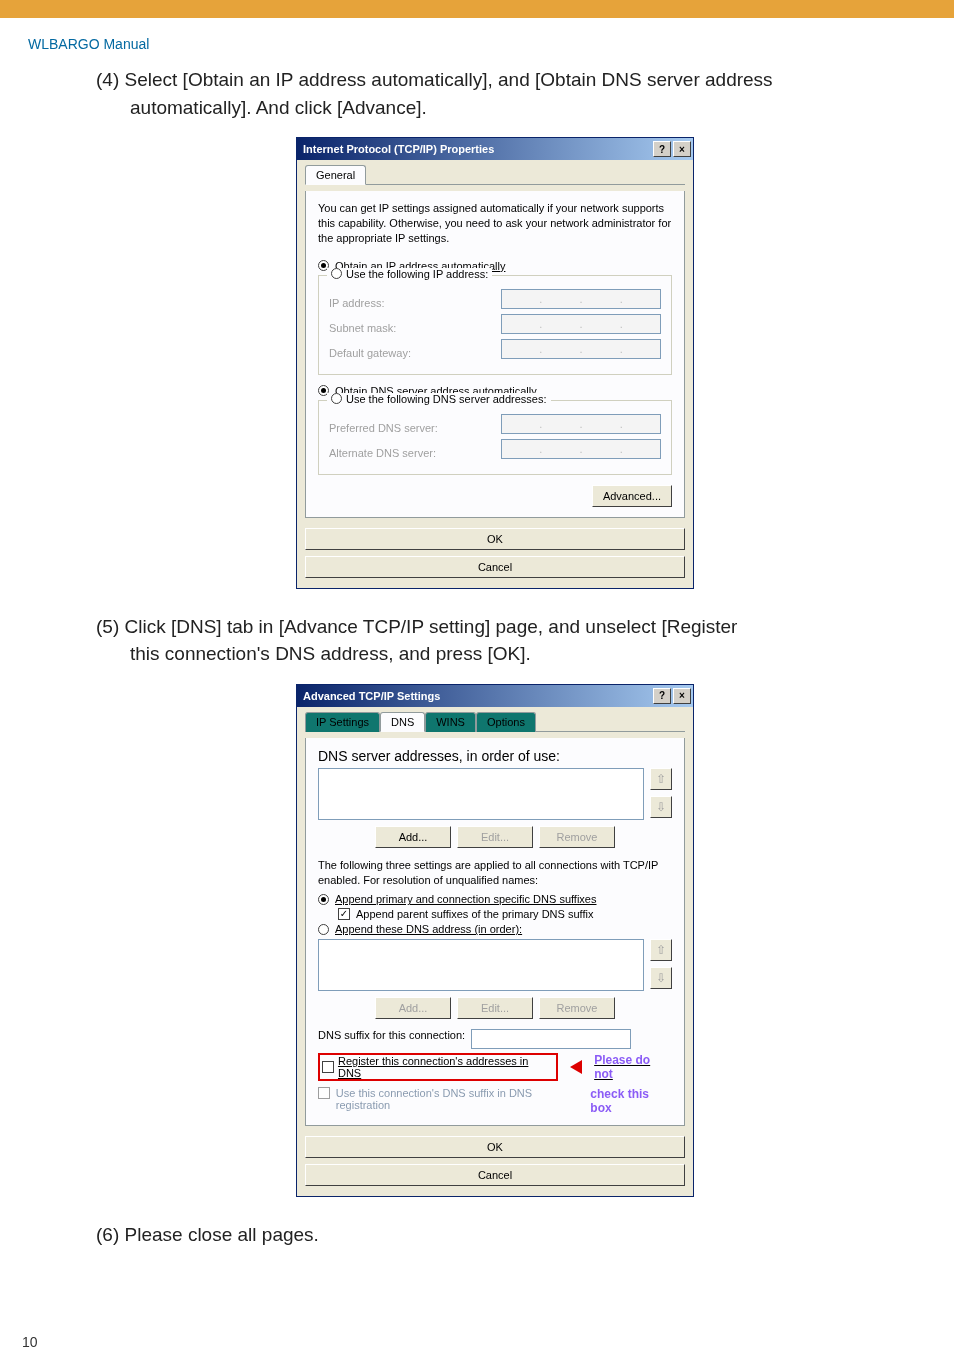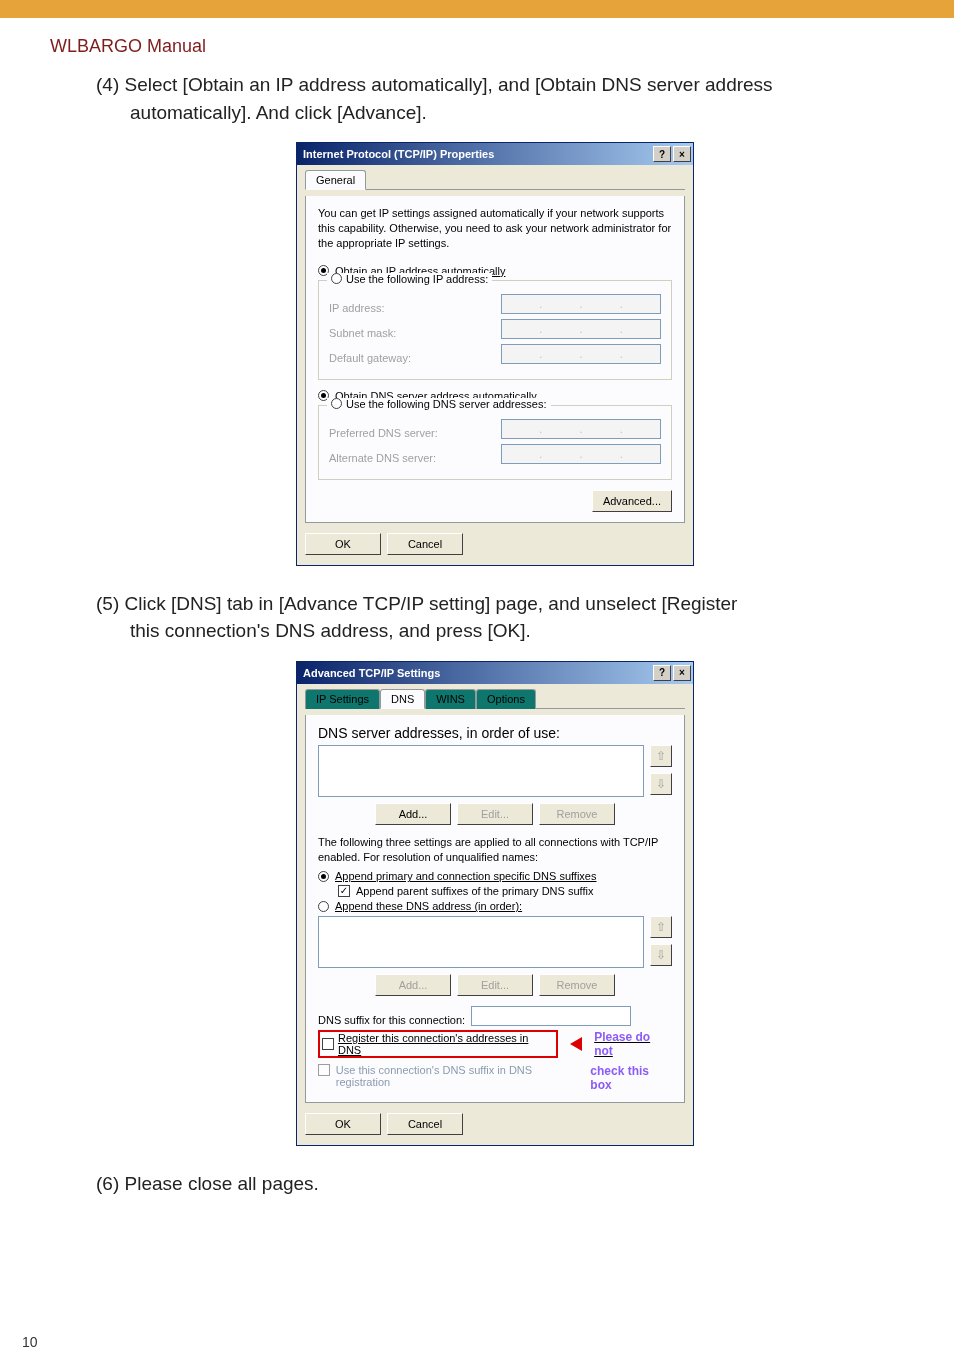--- a/index.html
+++ b/index.html
@@ -1,19 +1,19 @@
 <!DOCTYPE html>
 <html><head>
 <meta charset="utf-8">
 <style>
   * { box-sizing: border-box; margin: 0; padding: 0; }
   html, body { width: 954px; height: 1368px; font-family: "Segoe UI", Tahoma, sans-serif; background: #fff; }
   .page { width: 954px; height: 1368px; position: relative; background: #fff; }
   .top-bar { height: 18px; background: #e6a33a; }
-  .header { padding: 18px 0 0 50px; font-size: 18px; color: #7f1d1d; }
+  .header { padding: 18px 0 0 28px; font-size: 14px; color: #0369a1; }
   .content { padding: 14px 60px 0 96px; }
   .instr { font-size: 19px; color: #222; line-height: 1.45; margin-bottom: 16px; }
   .instr .num { display: inline; }
   .instr-indent { padding-left: 34px; display: block; }
   .dialog-wrap { display: flex; justify-content: center; margin: 10px 0 24px 0; }
   
   .win { width: 398px; border: 1px solid #0a246a; background: #ece9d8; font-family: Tahoma, sans-serif; font-size: 11px; color: #000; }
   .titlebar { height: 22px; background: linear-gradient(90deg,#0a246a,#a6caf0); color: #fff; display: flex; align-items: center; padding: 0 2px 0 6px; font-weight: bold; }
   .titlebar .title-text { flex: 1; white-space: nowrap; }
   .tb-btn { width: 18px; height: 16px; margin-left: 2px; background: #d4d0c8; border: 1px solid #fff; border-right-color:#404040; border-bottom-color:#404040; display: flex; align-items: center; justify-content: center; font-size: 10px; font-weight: bold; color:#000; }
@@ -27,21 +27,21 @@
   .radio { width: 11px; height: 11px; border-radius: 50%; border: 1px solid #404040; background: #fff; display: flex; align-items: center; justify-content: center; }
   .radio.sel::after { content:''; width:5px; height:5px; border-radius:50%; background:#000; }
   .group { border: 1px solid #d0d0bf; padding: 8px 10px 10px 10px; margin: 2px 0 10px 0; position: relative; }
   .group-legend { position: absolute; top: -8px; left: 8px; background: #fcfcfe; padding: 0 4px; font-size: 11px; display:flex; align-items:center; gap:4px; }
   .field-row { display: flex; align-items: flex-end; margin: 5px 0; }
   .field-label { flex: 1; color: #a0a0a0; font-size: 11px; }
   .ipbox { width: 160px; height: 20px; background: #fff; border: 1px solid #7f9db9; display: flex; align-items: center; justify-content: space-evenly; color:#c0c0c0; }
   .ipbox.disabled { background: #f4f4f4; }
   .btn { min-width: 76px; height: 22px; background: #ece9d8; border: 1px solid #404040; border-top-color:#fff; border-left-color:#fff; font-size: 11px; display: inline-flex; align-items:center; justify-content:center; padding: 0 10px; }
   .btn.disabled { color:#a0a0a0; }
-  .btn-row { display: flex; gap: 6px; margin-top: 10px; }
+  .btn-row { display: flex; justify-content: flex-end; gap: 6px; margin-top: 10px; flex-direction: column; }
   .adv-row { display:flex; justify-content:flex-end; margin-top:8px; }
   
   .listbox { background:#fff; border:1px solid #7f9db9; height:52px; }
   .side-btns { width:22px; display:flex; flex-direction:column; gap:6px; }
   .sqbtn { width:22px; height:22px; background:#ece9d8; border:1px solid #404040; border-top-color:#fff; border-left-color:#fff; display:flex; align-items:center; justify-content:center; font-size:12px; color:#a0a0a0; }
   .hstack { display:flex; gap:6px; align-items:flex-start; }
   .center-btns { display:flex; justify-content:center; gap:6px; margin:6px 0 10px 0; }
   .chk { width:12px; height:12px; border:1px solid #404040; background:#fff; display:inline-flex; align-items:center; justify-content:center; font-size:10px; line-height:1; }
   .chk.sel::after { content:'✓'; }
   .chk-row { display:flex; align-items:center; gap:6px; margin:3px 0 3px 20px; font-size:11px; }
@@ -211,21 +211,21 @@
                 <div class="sqbtn">⇧</div>
                 <div class="sqbtn">⇩</div>
               </div>
             </div>
             <div class="center-btns">
               <div class="btn disabled">Add...</div>
               <div class="btn disabled">Edit...</div>
               <div class="btn disabled">Remove</div>
             </div>
 
-            <div style="display:flex; align-items:flex-end; gap:6px; margin:4px 0;">
+            <div style="display:flex; align-items:flex-start; gap:6px; margin:4px 0;">
               <span style="font-size:11px">DNS suffix for this connection:</span>
               <div class="txtin"></div>
             </div>
 
             <div class="annot-row">
               <span class="redbox">
                 <span class="chk"></span>
                 <span style="font-size:11px">Register this connection's addresses in DNS</span>
               </span>
               <span class="arrow-left"></span>

